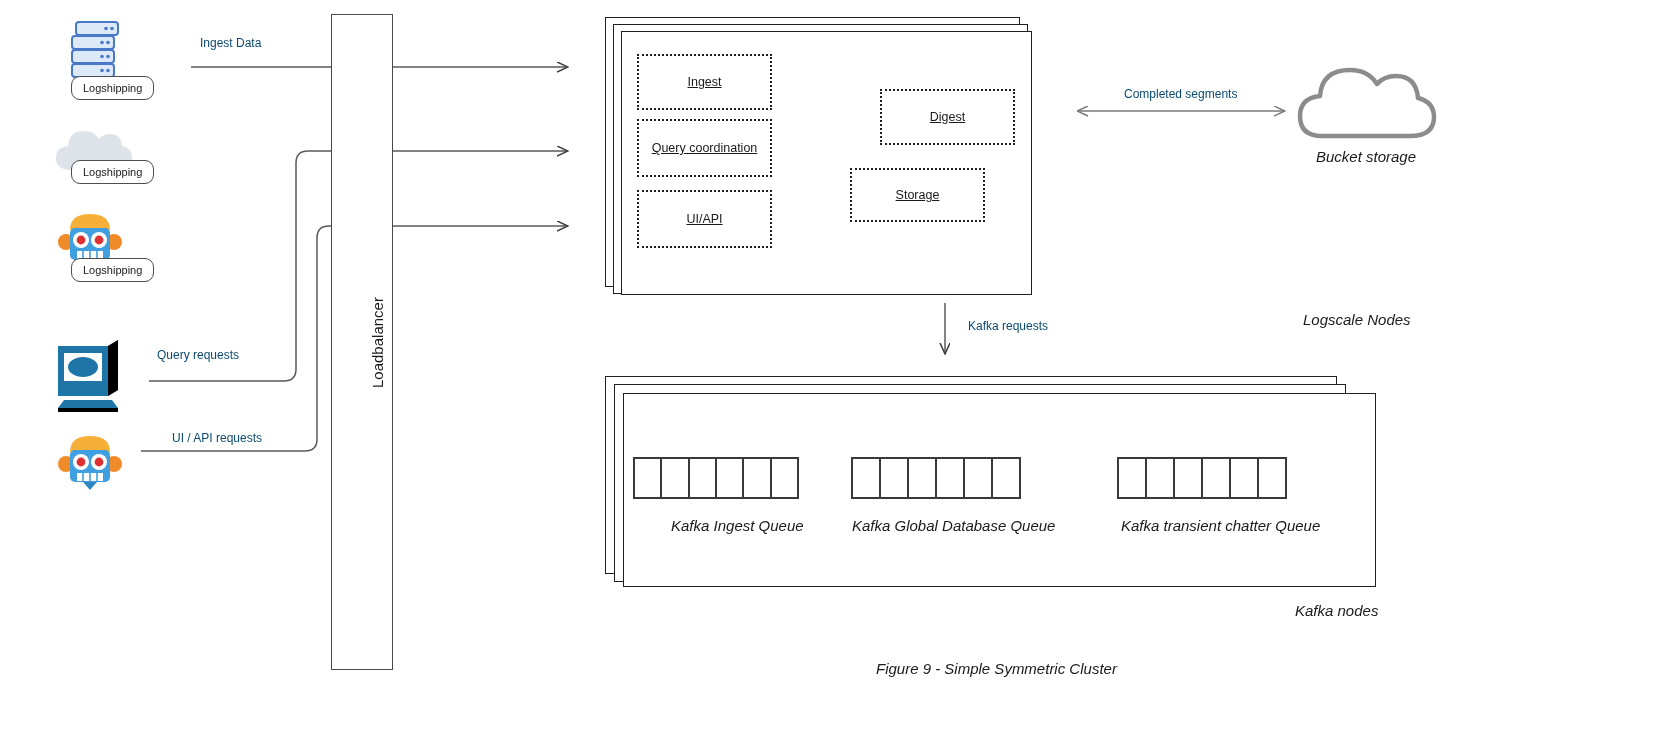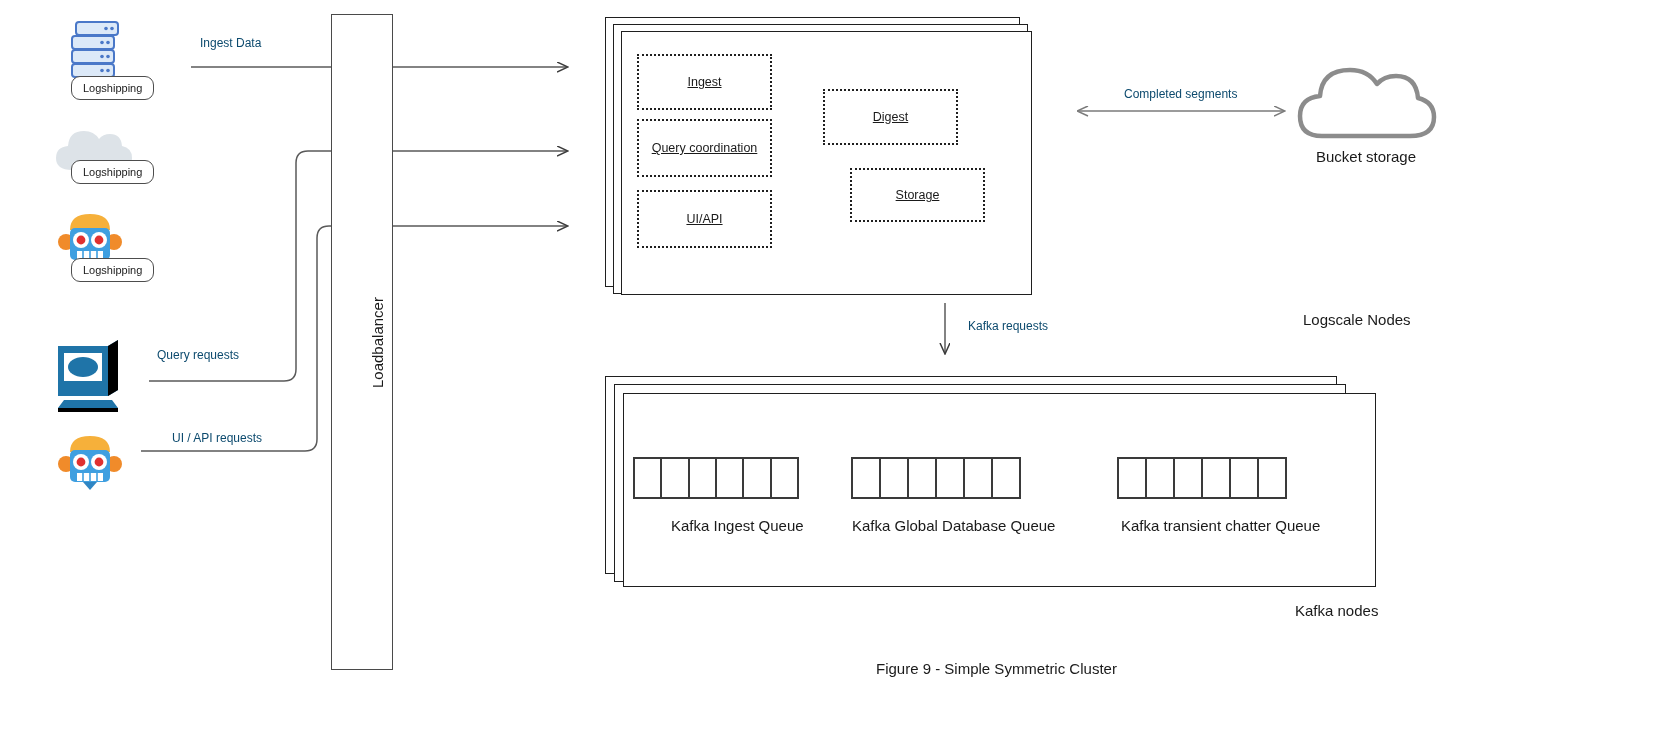--- a/index.html
+++ b/index.html
@@ -1,20 +1,20 @@
 <!DOCTYPE html>
 <html><head>
 <meta charset="utf-8">
 <style>
   html,body{margin:0;padding:0;background:#ffffff;}
   body{width:1658px;height:735px;position:relative;overflow:hidden;
        font-family:"Liberation Sans","DejaVu Sans",sans-serif;color:#1a1a1a;}
   .abs{position:absolute;}
   .lbl{font-size:12px;color:#0c4a6e;white-space:nowrap;line-height:1.2;}
-  .lbl-big{font-size:15px;color:#1a1a1a;white-space:nowrap;}
+  .lbl-big{font-size:15px;color:#1a1a1a;white-space:nowrap;font-style:italic;}
 
   
   .pill{border:1.4px solid #4d4d4d;border-radius:9px;background:#fff;
         font-size:11px;color:#1a1a1a;padding:5px 11px;white-space:nowrap;}
 
   
   .stack{position:absolute;}
   .sheet{position:absolute;background:#fff;border:1.6px solid #1f1f1f;box-sizing:border-box;}
 
   
@@ -165,21 +165,21 @@
 
 <div class="dotbox" style="left:637px;top:54px;width:135px;height:56px;">
   <span>Ingest</span>
 </div>
 <div class="dotbox" style="left:637px;top:119px;width:135px;height:58px;">
   <span>Query coordination</span>
 </div>
 <div class="dotbox" style="left:637px;top:190px;width:135px;height:58px;">
   <span>UI/API</span>
 </div>
-<div class="dotbox" style="left:823px;top:89px;width:135px;height:56px;">
+<div class="dotbox" style="left:880px;top:89px;width:135px;height:56px;">
   <span>Digest</span>
 </div>
 <div class="dotbox" style="left:850px;top:168px;width:135px;height:54px;">
   <span>Storage</span>
 </div>
 
 <div class="abs lbl-big" style="left:1303px;top:311px;">Logscale Nodes</div>
 
 <div class="abs" style="left:1292px;top:56px;">
 <svg width="150" height="88" style="position:static;">

